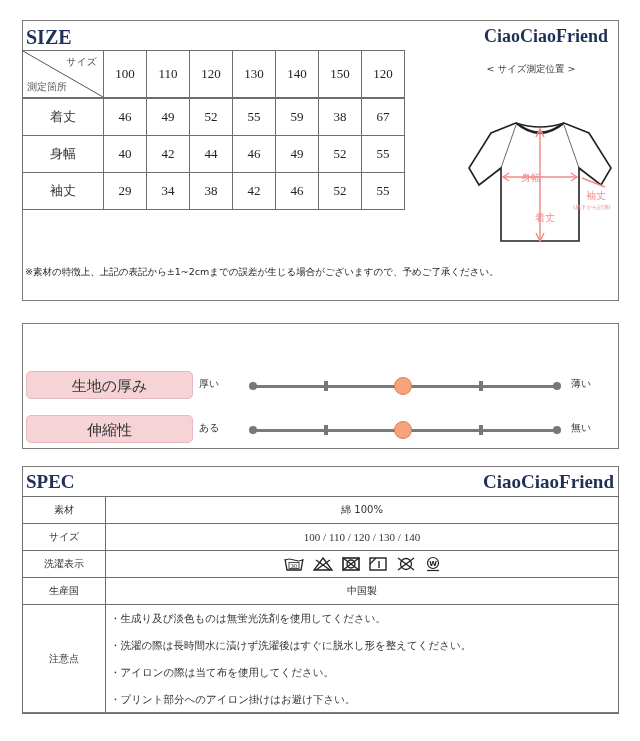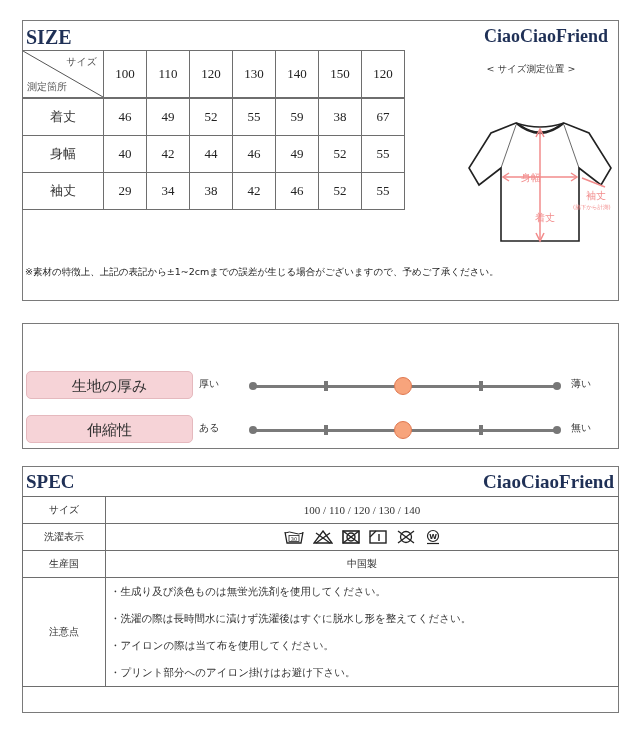--- a/index.html
+++ b/index.html
@@ -172,20 +172,24 @@
     <div class="feel-right">無い</div>
   </div>
 </div>
 
 <div class="box" id="spec-box">
   <div id="spec-title" class="serif-title">SPEC</div>
   <div id="spec-brand" class="serif-title">CiaoCiaoFriend</div>
 
   <table id="spec-table">
     <tbody>
+        <tr class="r">
+      <td class="k">素材</td>
+      <td class="v">綿 100%</td>
+    </tr>
     <tr class="r">
       <td class="k">サイズ</td>
       <td class="v serifv">100 / 110 / 120 / 130 / 140</td>
     </tr>
     <tr class="r">
       <td class="k">洗濯表示</td>
       <td class="v">
         <span class="care-icons">
           <svg width="20" height="14" viewBox="0 0 20 14">
             <path d="M1 2 L3 13 L17 13 L19 2" fill="none" stroke="#222" stroke-width="1.3"></path>

